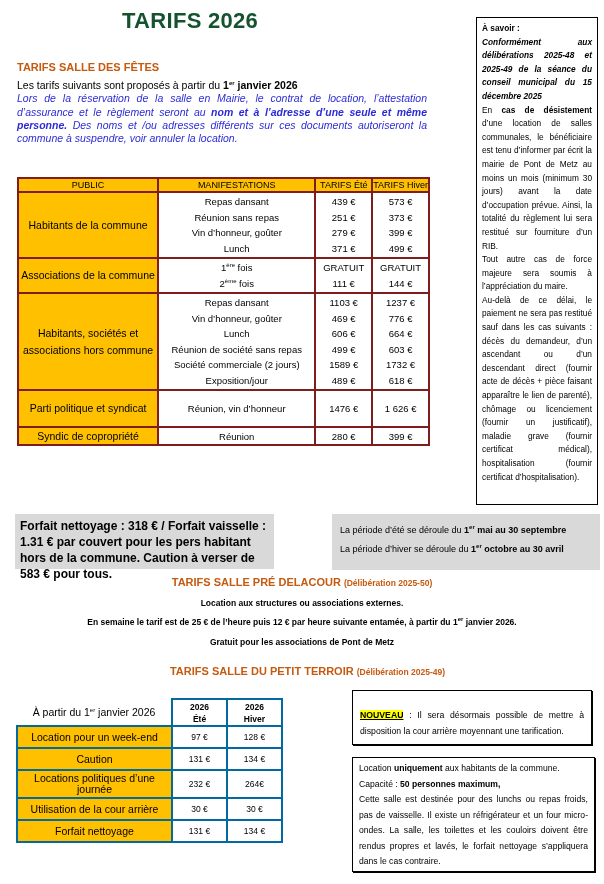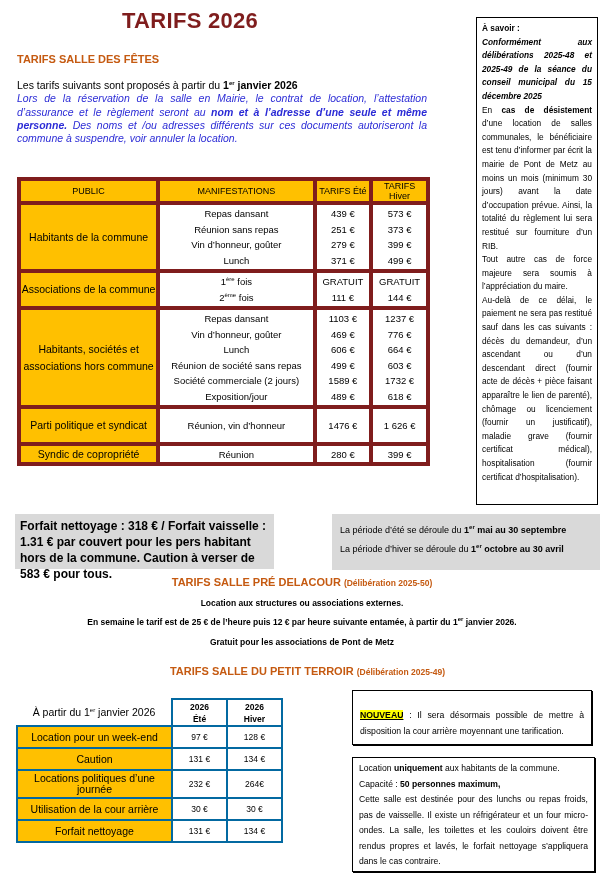--- a/index.html
+++ b/index.html
@@ -1,30 +1,30 @@
 <!DOCTYPE html>
 <html><head>
 <meta charset="utf-8">
 <style>
   * { box-sizing: border-box; margin: 0; padding: 0; }
   html, body { width: 604px; height: 884px; background: #ffffff; overflow: hidden; }
   body { position: relative; font-family: "Liberation Sans", sans-serif; color: #000; font-size: 10px; }
 
-  .main-title { position: absolute; left: 122px; top: 8px; font-size: 22px; font-weight: bold; color: #7f1d1d; letter-spacing: 0.3px; }
+  .main-title { position: absolute; left: 122px; top: 8px; font-size: 22px; font-weight: bold; color: #14532d; letter-spacing: 0.3px; }
   .section-title { position: absolute; font-size: 11px; font-weight: bold; color: #c55a11; }
   .section-title .delib { font-size: 8.5px; font-weight: bold; color: #c55a11; }
 
   .intro { position: absolute; left: 17px; top: 79px; width: 410px; font-size: 10.5px; line-height: 13.3px; }
   .intro .blue { color: #2b2bd6; font-style: italic; text-align: justify; }
   .intro .blue b { font-weight: bold; }
   sup { font-size: 6px; vertical-align: super; line-height: 0; }
 
   
   table.tarifs { position: absolute; left: 17px; top: 177px; width: 413px; border-collapse: collapse; font-size: 9.5px; }
-  table.tarifs td, table.tarifs th { border: 4px solid #7f1d1d; text-align: center; font-weight: normal; }
+  table.tarifs td, table.tarifs th { border: 2px solid #7f1d1d; text-align: center; font-weight: normal; }
   table.tarifs th { background: #ffc000; height: 14px; font-size: 9px; }
   table.tarifs td.pub { background: #ffc000; font-size: 10.5px; line-height: 17px; }
   table.tarifs td.lines { padding: 1px 0; }
   table.tarifs td.lines div { height: 15.5px; line-height: 15.5px; }
   .col-pub { width: 141px; } .col-man { width: 158px; } .col-ete { width: 57px; } .col-hiv { width: 57px; }
 
   
   .side-box { position: absolute; left: 476px; top: 17px; width: 122px; height: 488px; border: 1px solid #000; padding: 4px 5px; font-size: 8.3px; line-height: 13.6px; text-align: justify; }
   .side-box .title { font-weight: bold; }
   .side-box .conf { font-weight: bold; font-style: italic; }
@@ -45,21 +45,21 @@
   .note-box { position: absolute; border: 1px solid #000; box-shadow: 1px 1px 0 #000; font-size: 8.7px; line-height: 16px; text-align: justify; padding: 16px 7px; }
   .note-nouveau { left: 352px; top: 690px; width: 240px; height: 55px; }
   .note-nouveau .hl { background: #ffff00; font-weight: bold; text-decoration: underline; }
   .note-loc { left: 352px; top: 757px; width: 243px; height: 115px; font-size: 8.6px; line-height: 15.5px; padding: 3px 6px; }
 </style>
 </head>
 <body>
 
 <div class="main-title">TARIFS 2026</div>
 
-<div class="section-title" style="left:17px; top:53px;text-align:center;">TARIFS SALLE DES FÊTES</div>
+<div class="section-title" style="left:17px; top:61px;text-align:center;">TARIFS SALLE DES FÊTES</div>
 
 <div class="intro">
   <div>
     <span>Les tarifs suivants sont proposés à partir du </span><b><span>1</span><sup>er</sup><span> janvier 2026</span></b>
   </div>
   <div class="blue">
     <span>Lors de la réservation de la salle en Mairie, le contrat de location, l’attestation d’assurance et le règlement seront au </span><b>nom et à l’adresse d’une seule et même personne.</b><span> Des noms et /ou adresses différents sur ces documents autoriseront la commune à suspendre, voir annuler la location.</span>
   </div>
 </div>
 

